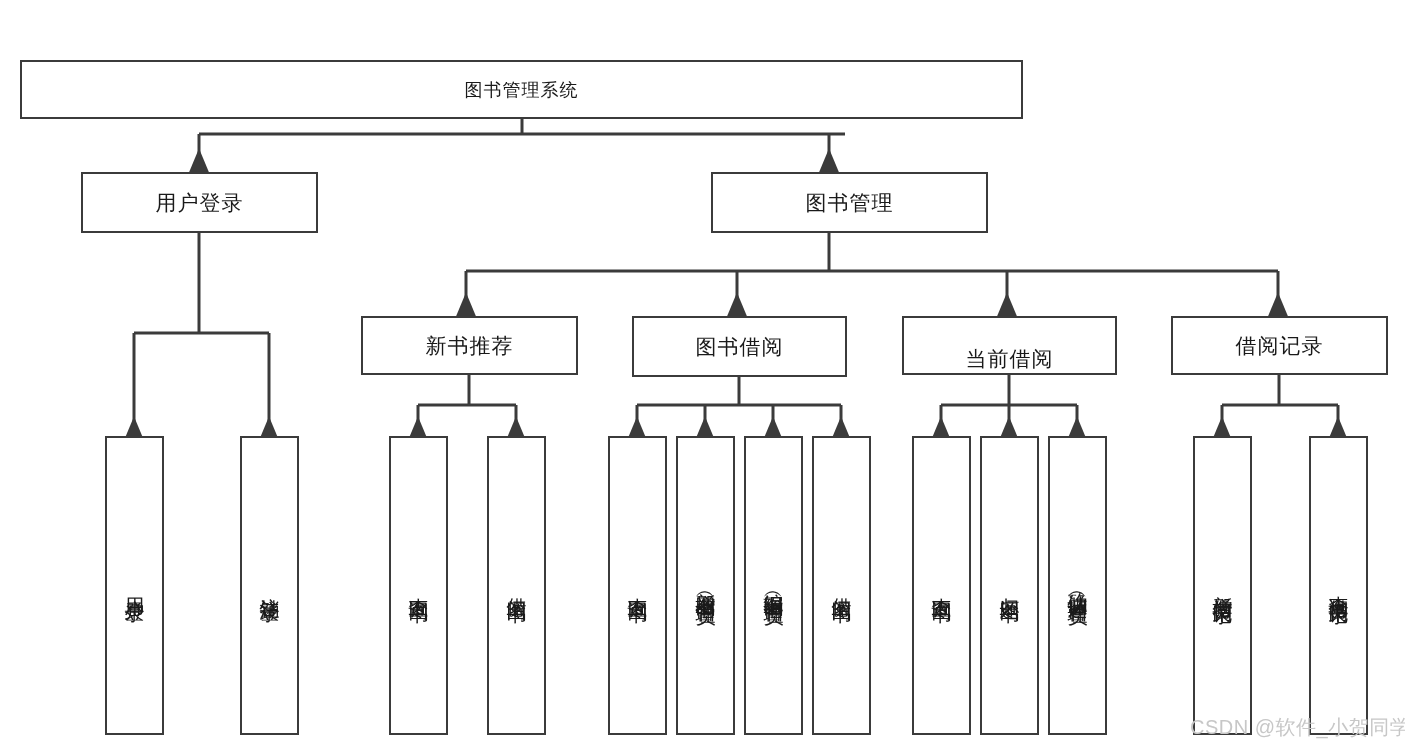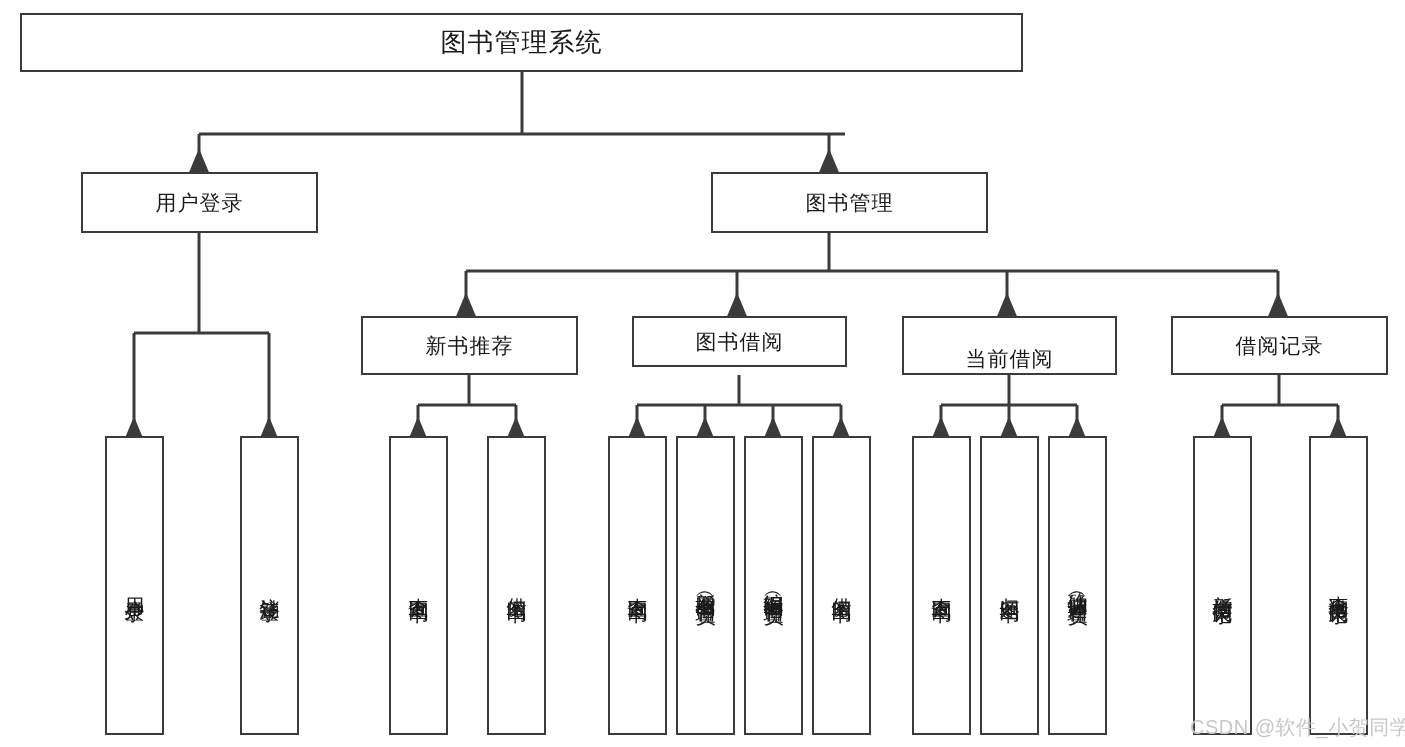--- a/index.html
+++ b/index.html
@@ -45,21 +45,22 @@
     padding: 6px 2px;
   }
   .node.vert .vtext {
     writing-mode: vertical-rl;
     text-orientation: upright;
     white-space: nowrap;
     line-height: 1.05;
     text-align: center;
   }
   .node.root {
-    font-size: 26px;
+    font-size: 18px;
+    margin-top: 47px;
   }
   .watermark {
     position: absolute;
     left: 1190px;
     top: 714px;
     font-size: 20px;
     color: #c7c7c7;
     white-space: nowrap;
     letter-spacing: 0.5px;
   }
@@ -126,21 +127,21 @@
   <div class="node horiz" style="left:81px; top:172px; width:237px; height:61px;">
     <span>用户登录</span>
   </div>
   <div class="node horiz" style="left:711px; top:172px; width:277px; height:61px;">
     <span>图书管理</span>
   </div>
 
   <div class="node horiz" style="left:361px; top:316px; width:217px; height:59px;">
     <span>新书推荐</span>
   </div>
-  <div class="node horiz" style="left:632px; top:316px; width:215px; height:51px;">
+  <div class="node horiz" style="left:632px; top:316px; width:215px; height:61px;">
     <span>图书借阅</span>
   </div>
   <div class="node horiz" style="left:902px; top:316px; width:215px; height:59px;align-items:flex-end;">
     <span>当前借阅</span>
   </div>
   <div class="node horiz" style="left:1171px; top:316px; width:217px; height:59px;">
     <span>借阅记录</span>
   </div>
 
   <div class="node vert" style="left:105px; top:436px; width:59px; height:299px;">

